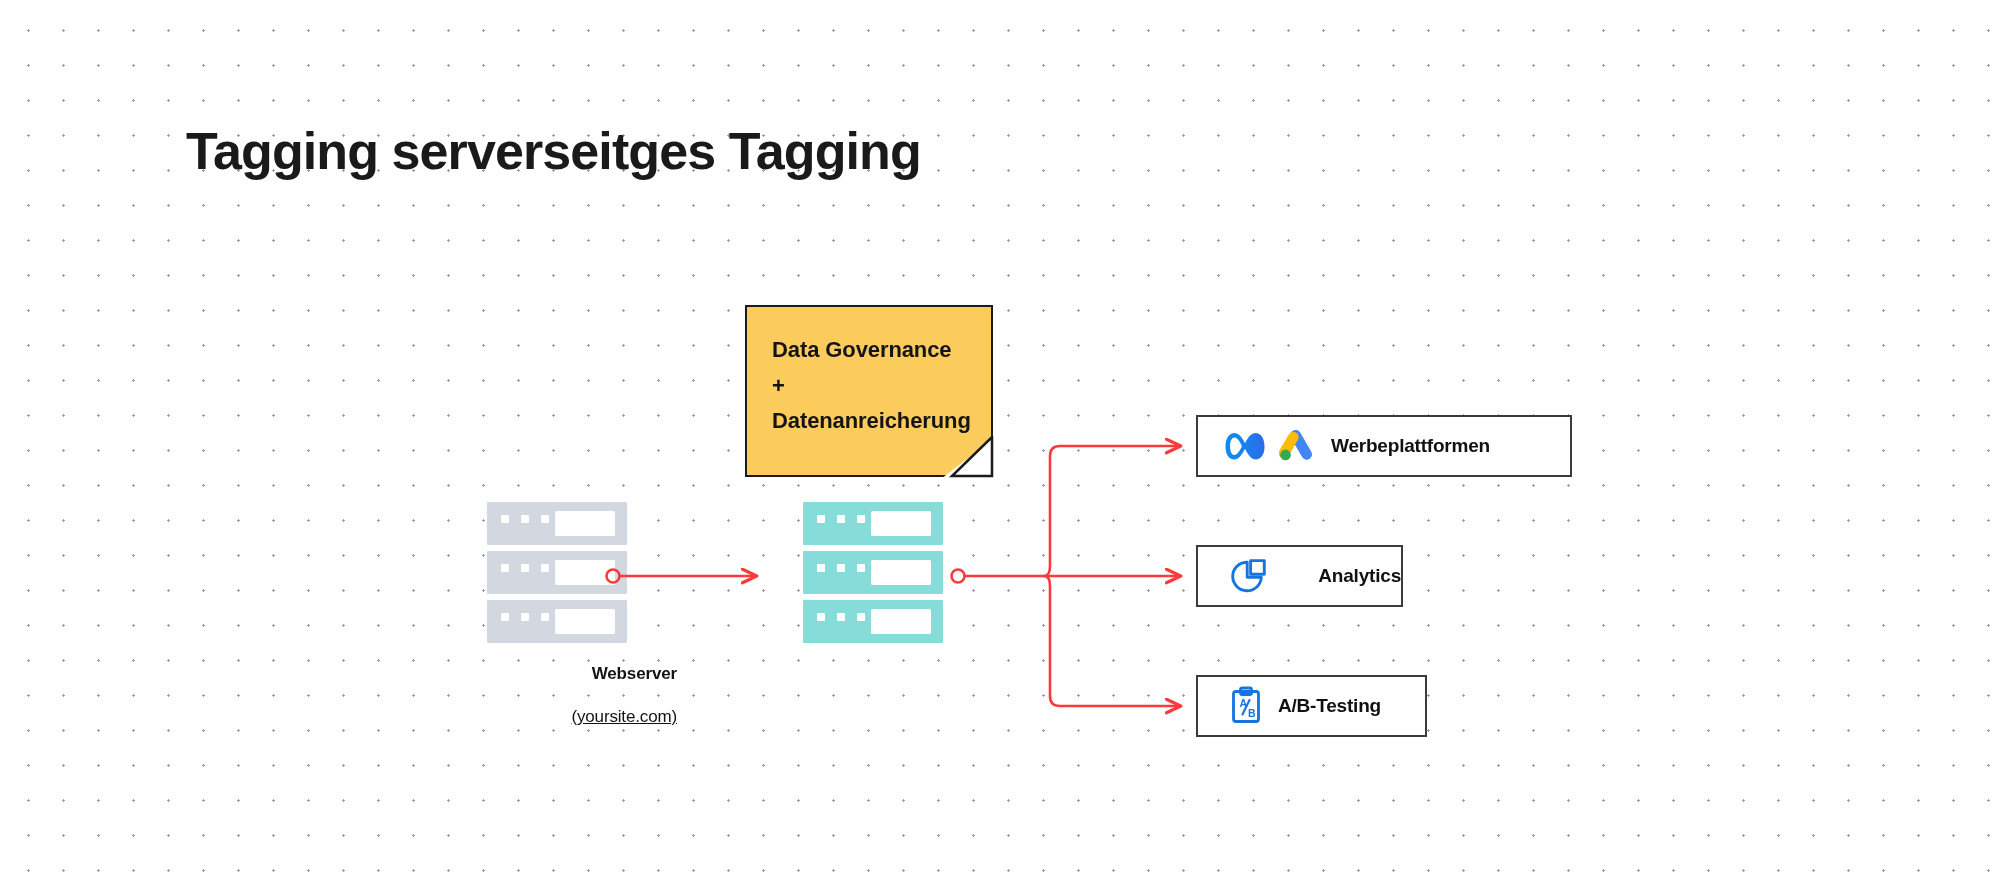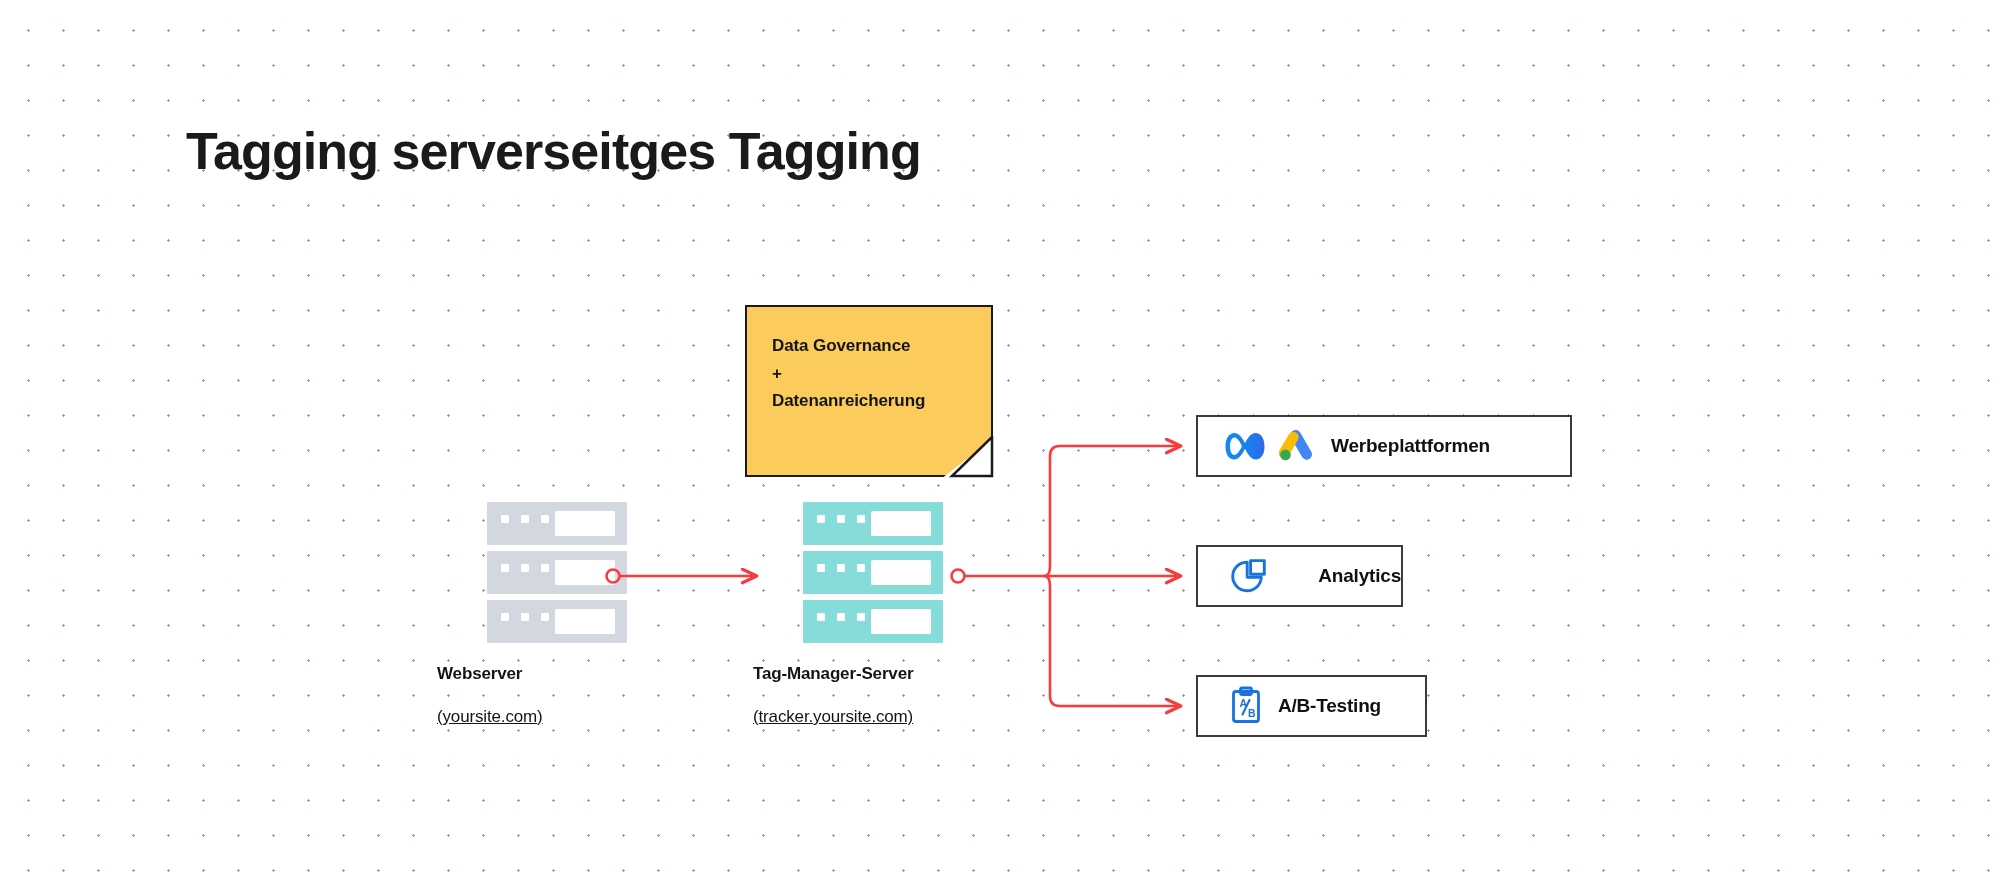--- a/index.html
+++ b/index.html
@@ -55,21 +55,21 @@
     bottom: -1px;
     width: 54px;
     height: 42px;
     pointer-events: none;
   }
   #sticky-note .note-text {
     position: absolute;
     left: 27px;
     top: 27px;
     right: 14px;
-    font-size: 17px;
+    font-size: 22px;
     font-weight: 700;
     color: #141414;
     line-height: 1.62;
     letter-spacing: -0.1px;
   }
   #sticky-note .note-text div { white-space: nowrap; }
 
   
   .server {
     position: absolute;
@@ -102,21 +102,21 @@
     width: 60px;
     height: 25px;
     background: #ffffff;
     border-radius: 1.5px;
   }
   .server.gray .unit { background: #d3d8e0; }
   .server.teal .unit { background: #86dcd8; }
 
   .server-label {
     position: absolute;
-    text-align: left;
+    text-align: right;
     white-space: nowrap;
     line-height: 1.35;
   }
   .server-label .name {
     font-size: 17px;
     font-weight: 700;
     color: #141414;
     letter-spacing: -0.15px;
   }
   .server-label .host {
@@ -225,24 +225,20 @@
       <div class="slot"></div>
     </div>
     <div class="unit">
       <div class="leds">
           <span class="led"></span>
           <span class="led"></span>
           <span class="led"></span>
         </div>
       <div class="slot"></div>
     </div>
-  </div>
-  <div class="server-label" style="left:753px; top:663px; width:240px;">
-    <div class="name">Tag-Manager-Server</div>
-    <div class="host">(tracker.yoursite.com)</div>
   </div>
 
   <svg id="connectors" viewBox="0 0 2000 878">
     <defs>
       <marker id="arrowhead" markerWidth="7" markerHeight="7" refX="5.6" refY="3" orient="auto">
         <path d="M0.4,0.4 L5.9,3 L0.4,5.6" fill="none" stroke="#fb3b3b" stroke-width="1.25" stroke-linecap="round" stroke-linejoin="round"></path>
       </marker>
     </defs>
     <g stroke="#fb3b3b" stroke-width="2.6" fill="none">
 

